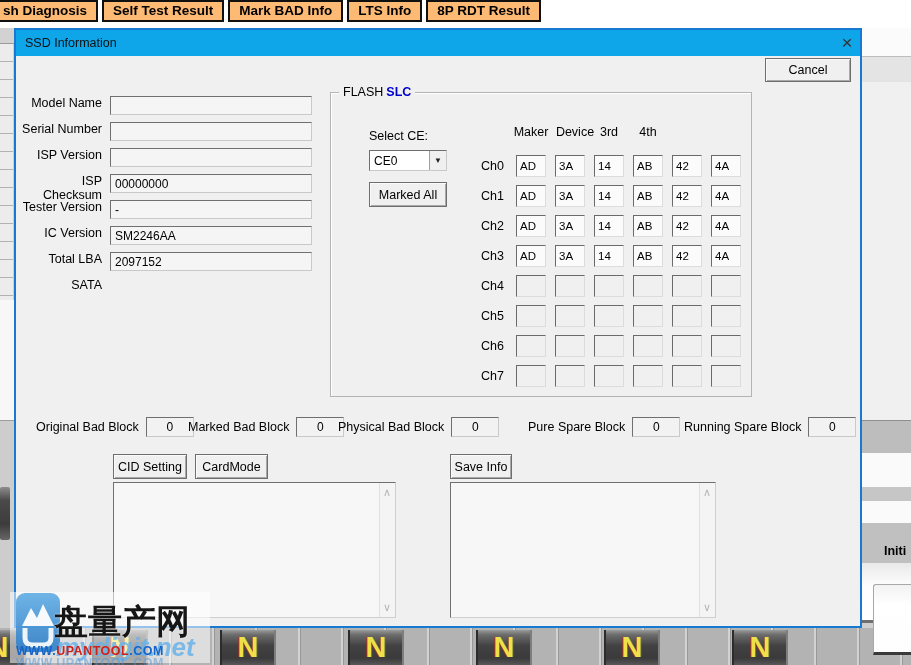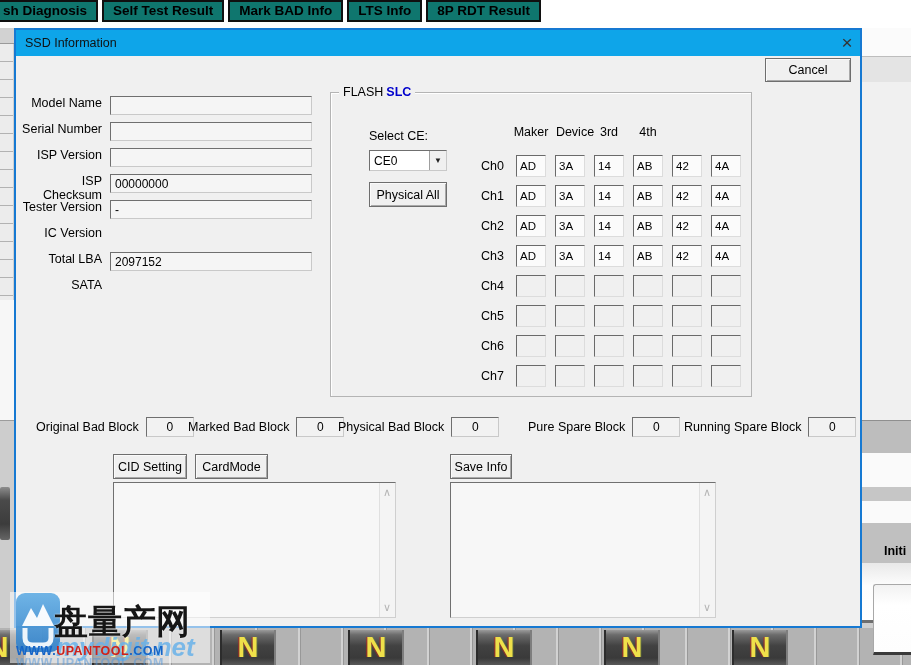--- a/index.html
+++ b/index.html
@@ -1,21 +1,21 @@
 <!DOCTYPE html>
 <html><head>
 <meta charset="utf-8">
 <style>
   * { margin:0; padding:0; box-sizing:border-box; }
   body { font-family:"Liberation Sans", sans-serif; background:#fff; }
   .screen { position:relative; width:911px; height:665px; overflow:hidden; background:#f0f0f0; font-family:"Liberation Sans",sans-serif; }
 
   
   .tabbar { position:absolute; top:0; left:0; width:911px; height:28px; background:#fff; display:flex; align-items:flex-start; z-index:2; }
-  .tab { height:22px; line-height:17px; border:2px solid #101010; background:#0f766e; font-weight:bold; font-size:13.5px; padding:0 9px; margin-right:4px; white-space:nowrap; color:#000; }
+  .tab { height:22px; line-height:17px; border:2px solid #101010; background:#fdba74; font-weight:bold; font-size:13.5px; padding:0 9px; margin-right:4px; white-space:nowrap; color:#000; }
   .tab.cut { border-left:none; padding-left:3px; }
 
   
   .bg { position:absolute; z-index:1; }
   .bg-left-top { left:0; top:22px; width:14px; height:22px; background:#d2d2d2; border-bottom:1px solid #9a9a9a; }
   .bg-left-rows { left:0; top:44px; width:14px; height:256px; background:repeating-linear-gradient(180deg,#ececec 0 17px,#b2b2b2 17px 18px); border-right:1px solid #cfcfcf; }
   .bg-left-mid { left:0; top:300px; width:14px; height:120px; background:#f7f7f7; }
   .bg-left-low { left:0; top:420px; width:14px; height:208px; background:#cdcdcd; border-top:1px solid #9c9c9c; }
   .bg-left-dark { left:0; top:487px; width:10px; height:53px; background:linear-gradient(180deg,#8d8d8d 0%,#4a4a4a 25%,#3c3c3c 70%,#666 100%); border-radius:2px; }
   .bg-tr-block { left:868px; top:16px; width:43px; height:24px; background:#d9d9d9; }
@@ -188,40 +188,41 @@
         <div class="form-row" style="top: 144px;">
           <div class="form-label">ISP Checksum</div>
           <div class="form-input">00000000</div>
         </div>
         <div class="form-row" style="top: 170px;">
           <div class="form-label">Tester Version</div>
           <div class="form-input">-</div>
         </div>
         <div class="form-row" style="top: 196px;">
           <div class="form-label">IC Version</div>
+          <div class="form-input">SM2246AA</div>
         </div>
         <div class="form-row" style="top: 222px;">
           <div class="form-label">Total LBA</div>
           <div class="form-input">2097152</div>
         </div>
         <div class="form-row" style="top: 248px;">
           <div class="form-label">SATA</div>
         </div>
       </div>
 
     <div class="flash-group">
       <div class="flash-legend">
         <span>FLASH</span><span class="accent" id="flash-accent" style="color: rgb(0, 0, 205);">SLC</span>
       </div>
       <div class="flash-sel-label">Select CE:</div>
       <div class="dropdown">
         <span class="val">CE0</span>
         <span class="dd-arrow">▼</span>
       </div>
-      <div class="btn btn-display-all">Physical All</div>
+      <div class="btn btn-display-all">Marked All</div>
       <div id="flash-heads">
           <div class="flash-head" style="left: 178px; width: 44px;">Maker</div>
           <div class="flash-head" style="left: 220px; width: 48px;">Device</div>
           <div class="flash-head" style="left: 263px; width: 30px;">3rd</div>
           <div class="flash-head" style="left: 302px; width: 30px;">4th</div>
         </div>
       <div id="flash-rows">
           <div class="flash-ch" style="top: 66px;">Ch0</div>
           <div class="flash-box filled" style="left: 185px; top: 62px;">AD</div>
           <div class="flash-box filled" style="left: 224px; top: 62px;">3A</div>

